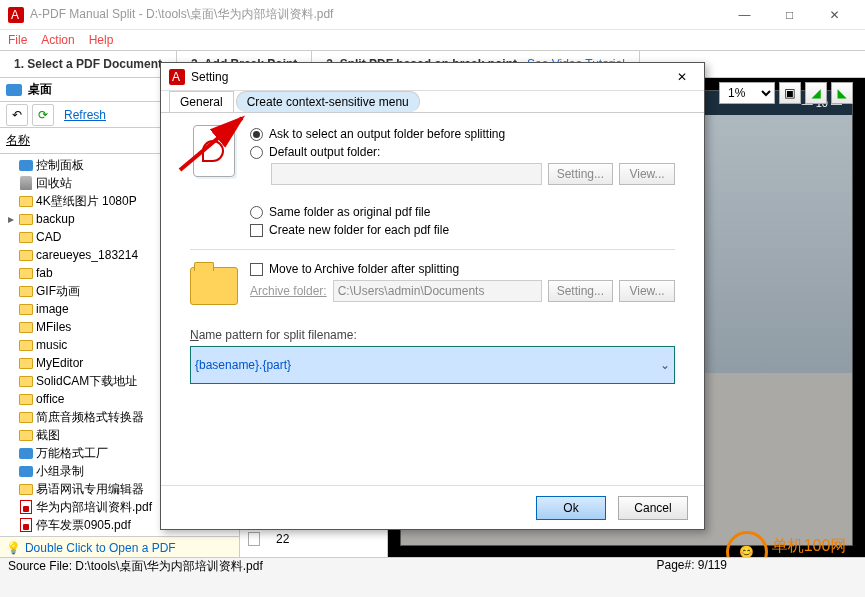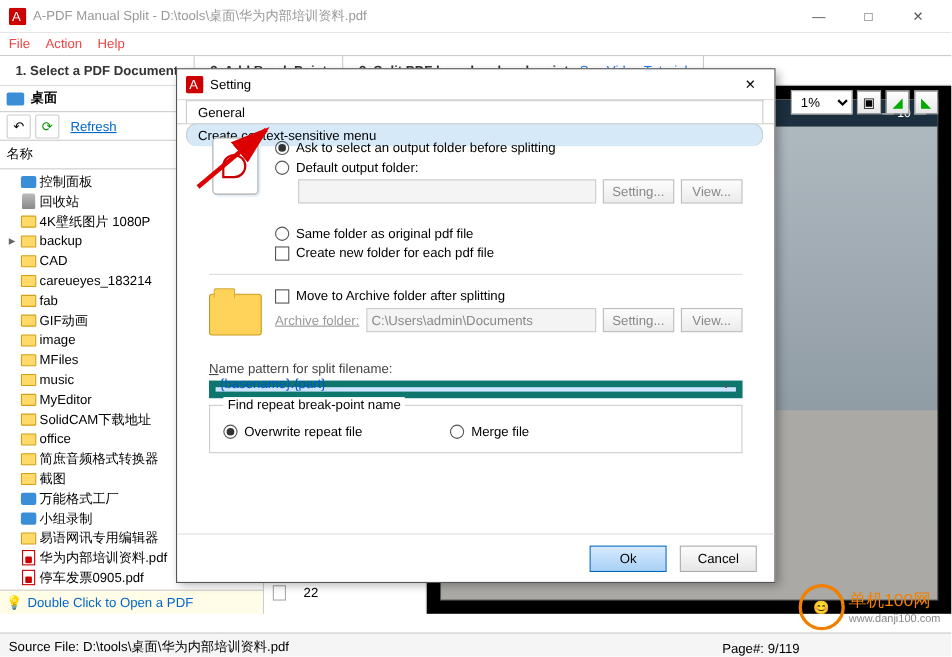--- a/index.html
+++ b/index.html
@@ -19,21 +19,21 @@
 .step .link { color: #1a73e8; font-weight: normal; }
 
 .content { display: flex; height: 480px; }
 .sidebar { width: 240px; border-right: 1px solid #ccc; display: flex; flex-direction: column; }
 .path-row { height: 24px; background: #fff; display:flex; align-items: center; padding: 0 6px; border-bottom: 1px solid #ccc; font-weight: bold; }
 .path-row .monitor { width: 16px; height: 12px; background: #3a8ed8; border-radius: 2px; margin-right: 6px; }
 .action-row { height: 26px; display:flex; align-items:center; padding: 0 6px; gap: 4px; border-bottom: 1px solid #ccc; }
 .action-row .ico-btn { width: 22px; height: 22px; border: 1px solid #ccc; border-radius: 2px; display:flex; align-items:center; justify-content:center; background:#fff; }
 .action-row .refresh { color:#0066cc; text-decoration: underline; margin: 0 6px; }
 
-.tree-header { padding: 4px 6px; border-bottom: 1px solid #ccc; font-size: 12px; }
+.tree-header { padding: 4px 6px; border-bottom: 1px solid #ccc; font-size: 12px; text-decoration: underline; }
 .tree { flex: 1; overflow-y: auto; padding: 2px 0; }
 .tree-item { display: flex; align-items: center; height: 18px; padding: 0 4px; font-size: 12px; color: #000; white-space: nowrap; }
 .tree-item .exp { width: 14px; text-align: center; color: #666; }
 .tree-item .fico { width: 16px; height: 14px; margin-right: 2px; display:flex; align-items:center; justify-content:center; }
 .folder-ico { width: 14px; height: 11px; background: #ffd96a; border: 1px solid #d4a017; border-radius: 1px; }
 .folder-ico.open { background: #ffe794; }
 .pdf-ico { width: 12px; height: 14px; background: #fff; border: 1px solid #c00; position:relative; }
 .pdf-ico::after { content:""; position:absolute; width: 6px; height:6px; background:#c00; bottom:1px; left:2px; border-radius:1px; }
 .mon-ico { width:14px; height:11px; background:#3a8ed8; border-radius:2px; }
 .bin-ico { width:12px; height:14px; background: linear-gradient(#bbb,#888); border-radius:2px 2px 1px 1px; }
@@ -48,56 +48,56 @@
 .preview-area { flex:1; background:#000; position:relative; }
 .preview-inner { position:absolute; inset:12px; border:1px solid #555; }
 .preview-top { background:#1b2f3f; height:24px; color:#fff; display:flex; align-items:center; justify-content:flex-end; padding: 0 10px; font-size:11px; }
 .preview-img { position:absolute; top:24px; left:0; right:0; bottom: 0; background: linear-gradient(#aeb8bf,#7d8a94); display:flex; align-items:flex-end; justify-content:center; }
 .road { position:absolute; bottom:0; left:0; right:0; height:40%; background:#aba9a6; }
 
 .toolbar-right { position:absolute; right:12px; top:82px; display:flex; gap:4px; align-items:center; }
 .zoom-select { height:22px; width:56px; border:1px solid #aaa; background:#fff; padding: 0 4px; }
 .tool-btn { width:22px; height:22px; border:1px solid #aaa; background: linear-gradient(#fff,#e8e8e8); display:flex; align-items:center; justify-content:center; }
 
-.statusbar { position:absolute; left:0; right:0; bottom:0; height:22px; border-top:1px solid #ccc; display:flex; align-items:flex-end; padding: 0 8px; font-size:12px; background:#f5f5f5; }
+.statusbar { position:absolute; left:0; right:0; bottom:0; height:40px; border-top:1px solid #ccc; display:flex; align-items:flex-start; padding: 0 8px; font-size:12px; background:#f5f5f5; }
 .statusbar .spacer { flex:1; }
 
 .watermark { position:absolute; right:10px; bottom:24px; display:flex; align-items:center; gap:4px; }
 .watermark .logo { width:42px; height:42px; border:3px solid #f08000; border-radius:50%; display:flex; align-items:center; justify-content:center; color:#f08000; font-weight:bold; }
 .watermark .txt { color:#f08000; font-size:16px; }
 .watermark .sub { color:#888; font-size:10px; }
 
 
 .dialog { position:absolute; left:160px; top:62px; width:545px; height:468px; background:#fff; border:1px solid #555; box-shadow: 3px 3px 8px rgba(0,0,0,0.3); }
 .dlg-title { height:28px; display:flex; align-items:center; padding:0 8px; border-bottom: 1px solid #ddd; }
 .dlg-title .ico { width:16px; height:16px; margin-right:6px; }
 .dlg-title .txt { flex:1; }
 .dlg-close { width:28px; height:24px; display:flex; align-items:center; justify-content:center; }
-.dlg-tabs { display:flex; height:22px; border-bottom:1px solid #ccc; padding: 0 8px; flex-direction: column; }
+.dlg-tabs { display:flex; height:22px; border-bottom:1px solid #ccc; padding: 0 8px; }
 .dlg-tab { padding: 3px 10px; border:1px solid #ccc; border-bottom:none; margin-right:2px; font-size:12px; }
 .dlg-tab.active { background:#fff; }
 .dlg-tab.sensitive { background:#d6e9f8;border-radius:10px; }
 .dlg-body { padding: 10px 29px; height: 372px; }
 .dlg-row { display:flex; align-items:flex-start; gap:12px; margin-bottom: 8px; }
 .dlg-section-icon { width:48px; height:56px; display:flex; align-items:center; justify-content:center; }
 .doc-icon { width:42px; height:52px; background:#fff; border:1px solid #aaa; border-radius:4px; position:relative; box-shadow: 2px 2px 0 #e8f0f8; }
 .doc-icon::after { content:""; position:absolute; left:8px; top:14px; width:18px; height:18px; border:2px solid #c00; border-radius:50% 50% 50% 0; }
 .folder-big { width:48px; height:38px; background:#ffd25a; border-radius:3px; border:1px solid #c89a1e; position:relative; }
 .folder-big::before { content:""; position:absolute; top:-6px; left:3px; width:18px; height:8px; background:#ffd25a; border:1px solid #c89a1e; border-bottom:none; border-radius:2px 2px 0 0; }
 .opt-col { flex:1; }
 .opt { display:flex; align-items:center; gap:6px; margin: 4px 0; }
 .radio { width:13px; height:13px; border:1px solid #555; border-radius:50%; display:flex; align-items:center; justify-content:center; }
 .radio.checked::after { content:""; width:7px; height:7px; background:#333; border-radius:50%; }
 .chk { width:13px; height:13px; border:1px solid #555; }
 .text-input { height:22px; border:1px solid #aaa; background:#fff; padding: 0 4px; flex:1; }
 .text-input.ro { background:#f4f4f4; color:#888; border-color:#ccc; }
 .btn-sm { height:22px; min-width:56px; padding: 0 8px; border:1px solid #bbb; background: linear-gradient(#fdfdfd,#ebebeb); color:#888; }
 .dlg-sep { height:1px; background:#ddd; margin: 8px 0; }
 .dlg-label { color:#444; margin-bottom:4px; }
-.combo { height:16px; border:6px solid #0f766e; background:#fff; display:flex; align-items:flex-end; padding: 0 4px; color:#0055cc; }
+.combo { height:38px; border:1px solid #0f766e; background:#fff; display:flex; align-items:center; padding: 0 4px; color:#0055cc; }
 .combo.sel { background:#cce4ff; }
 .combo .arrow { margin-left:auto; color:#555; }
 .group-box { border:1px solid #ccc; padding: 8px 12px; margin-top:6px; }
 .group-title { position:relative; top:-16px; background:#fff; display:inline-block; padding:0 4px; }
 .group-inner { display:flex; gap:80px; margin-top:-10px; }
 .dlg-buttons { height:44px; border-top:1px solid #ddd; display:flex; justify-content:flex-end; align-items:center; gap:12px; padding:0 16px; }
 .btn-main { width:70px; height:24px; border:1px solid #0067c0; background: linear-gradient(#d7eaff,#a8d0f5); }
 .btn-std { width:70px; height:24px; border:1px solid #aaa; background: linear-gradient(#fdfdfd,#e6e6e6); }
 
 .arrow-overlay { position:absolute; left:170px; top:100px; pointer-events:none; }
@@ -415,33 +415,20 @@
           <button class="btn-sm">View...</button>
         </div>
       </div>
     </div>
     <div style="height:6px"></div>
     <div class="dlg-label"><span style="text-decoration:underline">N</span>ame pattern for split filename:</div>
     <div class="combo sel">
       <span>{basename}.{part}</span>
         <span class="arrow">⌄</span>
     </div>
-    <div class="group-box">
-      <span class="group-title">Find repeat break-point name</span>
-      <div class="group-inner">
-        <div class="opt">
-            <div class="radio checked"></div>
-            <span>Overwrite repeat file</span>
-          </div>
-        <div class="opt">
-            <div class="radio"></div>
-            <span>Merge file</span>
-          </div>
-      </div>
-    </div>
   </div>
   <div class="dlg-buttons">
     <button class="btn-main">Ok</button>
     <button class="btn-std">Cancel</button>
   </div>
 </div>
 
 <div class="arrow-overlay">
   <svg width="100" height="80">
     <defs>

